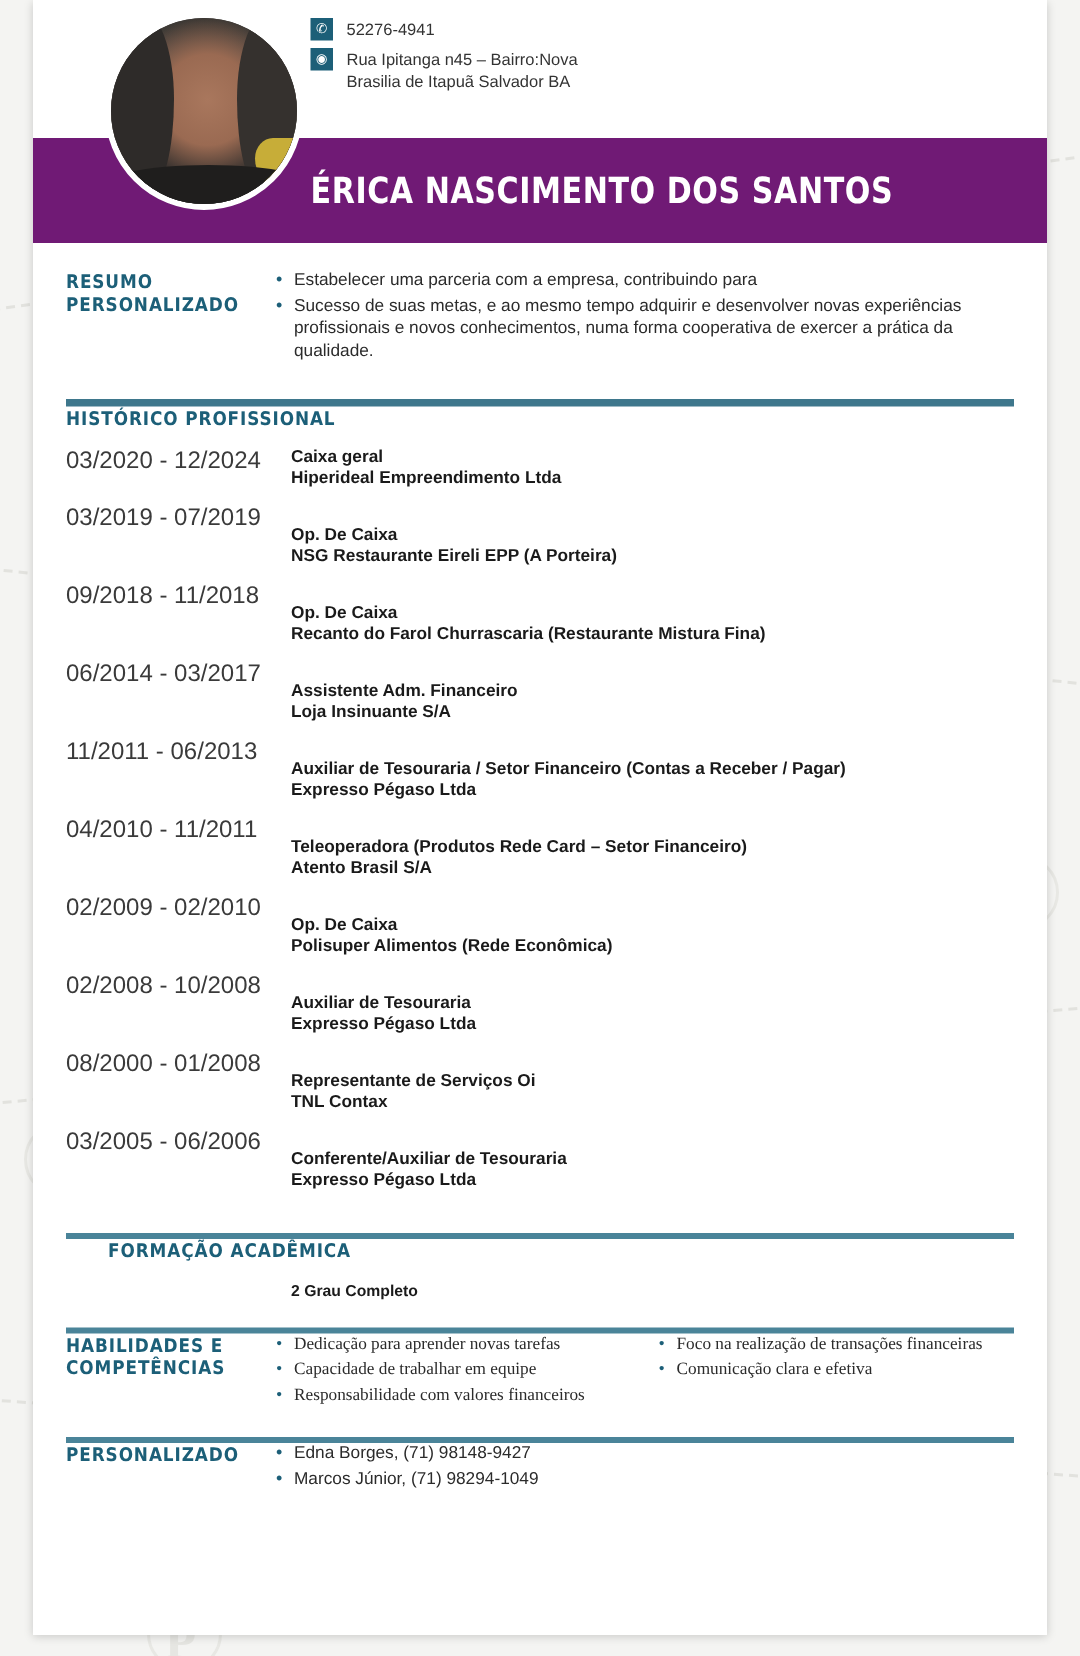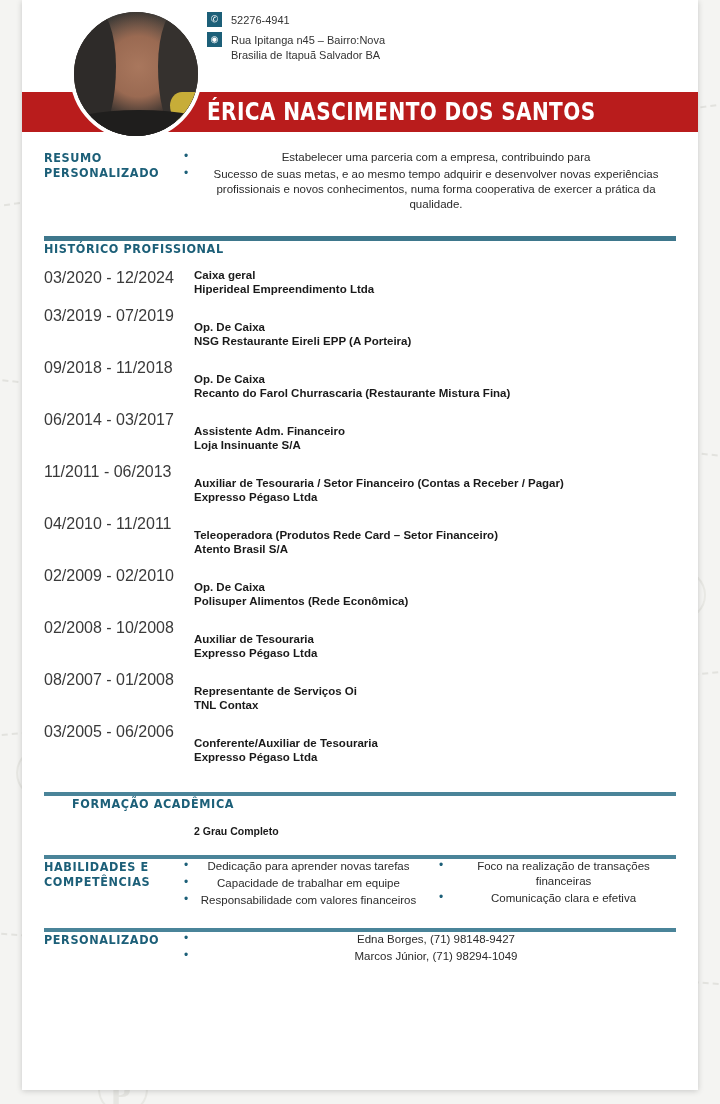--- a/index.html
+++ b/index.html
@@ -63,22 +63,22 @@
     background:#1c5f78;
     color:#fff;
     margin-right:9px;
     display:flex;align-items:center;justify-content:center;
     font-size:9px;
     flex:none;
   }
   .contact .txt{padding-top:1px;}
 
   .namebar{
-    background:#b91c1c;
-    height:40px;
+    background:#701a75;
+    height:70px;
     display:flex;align-items:center;
     padding-left:185px;
   }
   .namebar h1{
     margin:0;
     color:#ffffff;
     font-size:24px;
     letter-spacing:0.4px;
     font-weight:bold;
     font-family:"DejaVu Sans Condensed","Liberation Sans",sans-serif;
@@ -119,21 +119,21 @@
     font-size:12.5px;
     letter-spacing:.6px;
     font-weight:bold;
     font-family:"DejaVu Sans Condensed","Liberation Sans",sans-serif;
     width:140px;
     line-height:15px;
     flex:none;
   }
   .sec-body{flex:1;}
   .flexrow{display:flex;}
-  ul.bul{margin:0;padding:0;list-style:none;text-align:center;}
+  ul.bul{margin:0;padding:0;list-style:none;}
   ul.bul li{
     position:relative;
     padding-left:12px;
     font-size:11.5px;
     color:#2b2b2b;
     line-height:15px;
     margin-bottom:2px;
   }
   ul.bul li:before{
     content:"•";
@@ -149,21 +149,21 @@
     font-size:16px;color:#3a3a3a;
     padding-top:1px;
   }
   .exp-info{flex:1;}
   .exp-role{font-size:11.5px;font-weight:bold;color:#1a1a1a;line-height:14px;}
   .exp-comp{font-size:11.5px;font-weight:bold;color:#1a1a1a;line-height:14px;}
   .exp-spacer{height:14px;}
 
   .edu-item{font-size:10.5px;font-weight:bold;color:#1a1a1a;}
 
-  .two-col{display:flex;gap:18px;}
+  .two-col{display:flex;gap:18px;font-family:Liberation Serif, serif;}
   .two-col > div{flex:1;}
   .footer-space{height:14px;}
 </style>
 </head>
 <body>
 
 <div class="bg-watermark">
   <div class="dashline" style="left:-60px;top:150px;width:900px;transform:rotate(-8deg);"></div>
   <div class="dashline" style="left:-60px;top:420px;width:900px;transform:rotate(6deg);"></div>
   <div class="dashline" style="left:-60px;top:700px;width:900px;transform:rotate(-5deg);"></div>
@@ -302,21 +302,21 @@
       <div class="exp-row">
         <div class="exp-date">02/2008 - 10/2008</div>
         <div class="exp-info">
           <div class="exp-spacer"></div>
           <div class="exp-role">Auxiliar de Tesouraria</div>
           <div class="exp-comp">Expresso Pégaso Ltda</div>
         </div>
       </div>
 
       <div class="exp-row">
-        <div class="exp-date">08/2007 - 01/2008</div>
+        <div class="exp-date">08/2000 - 01/2008</div>
         <div class="exp-info">
           <div class="exp-spacer"></div>
           <div class="exp-role">Representante de Serviços Oi</div>
           <div class="exp-comp">TNL Contax</div>
         </div>
       </div>
 
       <div class="exp-row">
         <div class="exp-date">03/2005 - 06/2006</div>
         <div class="exp-info">

